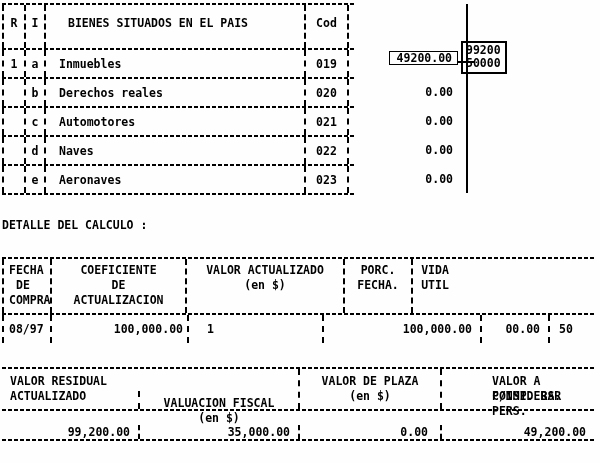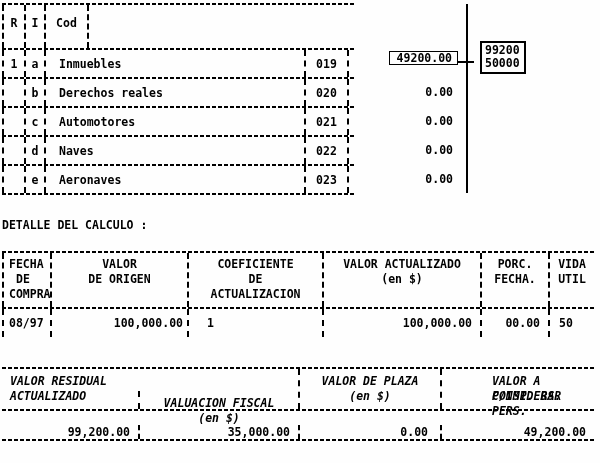--- a/index.html
+++ b/index.html
@@ -27,28 +27,28 @@
   #t1 .drow .col-r,#t1 .drow .col-i,#t1 .drow .col-cod{justify-content:center;}
   #t1 .drow .col-desc{padding-left:13px;}
   #t1 .hrow .col-desc{padding-left:22px;}
 
   
   #valbox{left:389px;top:51px;width:69px;height:14px;border:1.5px solid #000;
           display:flex;align-items:center;justify-content:flex-end;padding-right:5px;box-sizing:border-box;}
   .zeroval{left:391px;width:62px;height:13px;line-height:13px;text-align:right;}
   #vline{left:466px;top:4px;width:2px;height:189px;background:#000;}
   #connector{left:458px;top:61px;width:16px;height:2px;background:#000;}
-  #annbox{left:480px;top:41px;width:46px;border:2px solid #000;box-sizing:border-box;
+  #annbox{left:461px;top:41px;width:46px;border:2px solid #000;box-sizing:border-box;
           padding:1px 0 2px 3px;line-height:13px;}
 
   
   #sectitle{left:2px;top:219px;line-height:13px;}
 
   
-  #t2{left:2px;top:251px;width:594px;}
+  #t2{left:2px;top:257px;width:594px;}
   #t2 .row{width:592px;}
   #t2 .hrow{height:54px;}
   #t2 .hrow .c{padding-top:4px;}
   #t2 .hl{height:15px;line-height:15px;}
   #t2 .drow{height:28px;}
   #t2 .drow .c{display:flex;align-items:center;}
   #t2 .col-fecha{width:48px;}
   #t2 .col-vo{width:137px;}
   #t2 .col-coef{width:135px;}
   #t2 .col-va{width:158px;}
@@ -60,21 +60,21 @@
   #t2 .drow .col-va{justify-content:flex-end;padding-right:8px;}
   #t2 .drow .col-porc{justify-content:flex-end;padding-right:8px;}
   #t2 .drow .col-vida{padding-left:9px;}
   #t2 .pl3{padding-left:5px;text-align:left;}
   #t2 .pl10{padding-left:12px;text-align:left;}
 
   
   #t3{left:2px;top:367px;width:592px;}
   #t3 .row{width:590px;}
   #t3 .hrow{height:40px;}
-  #t3 .hrow .c{padding-top:5px;font-style:italic;}
+  #t3 .hrow .c{padding-top:5px;}
   #t3 .hl{height:15px;line-height:15px;}
   #t3 .drow{height:28px;align-items:flex-end;}
   #t3 .drow .c{display:flex;align-items:center;justify-content:flex-end;}
   #t3 .col-vr{width:136px;}
   #t3 .col-vf{width:160px;margin-top:22px;}
   #t3 .col-vp{width:142px;}
   #t3 .col-vc{width:152px;}
   #t3 .hrow .col-vr .hl{padding-left:8px;}
   #t3 .hrow .col-vc .hl{padding-left:2px;margin-left:48px;}
   #t3 .drow .col-vr{padding-right:8px;}
@@ -85,20 +85,21 @@
 </head>
 <body>
 
 <div id="screen">
 
   <div id="t1" class="abs">
     <div class="hr"></div>
     <div class="row hrow">
       <div class="c bl col-r cen">R</div>
       <div class="c bl col-i cen">I</div>
+      <div class="c bl col-desc">BIENES SITUADOS EN EL PAIS</div>
       <div class="c bl br col-cod cen">Cod</div>
     </div>
     <div class="hr"></div>
     <div class="row drow">
       <div class="c bl col-r">1</div>
       <div class="c bl col-i">a</div>
       <div class="c bl col-desc">Inmuebles</div>
       <div class="c bl br col-cod">019</div>
     </div>
     <div class="hr"></div>
@@ -149,25 +150,20 @@
 
   <div id="sectitle" class="abs">DETALLE DEL CALCULO :</div>
 
   <div id="t2" class="abs">
     <div class="hr"></div>
     <div class="row hrow">
       <div class="c bl col-fecha">
         <div class="hl pl3">FECHA</div>
         <div class="hl pl10">DE</div>
         <div class="hl pl3">COMPRA</div>
-      </div>
-      <div class="c bl col-vo">
-        <div class="hl cen">VALOR</div>
-        <div class="hl cen">DE ORIGEN</div>
-        <div class="hl cen"></div>
       </div>
       <div class="c bl col-coef">
         <div class="hl cen">COEFICIENTE</div>
         <div class="hl cen">DE</div>
         <div class="hl cen">ACTUALIZACION</div>
       </div>
       <div class="c bl col-va">
         <div class="hl cen">VALOR ACTUALIZADO</div>
         <div class="hl cen">(en $)</div>
         <div class="hl cen"></div>

